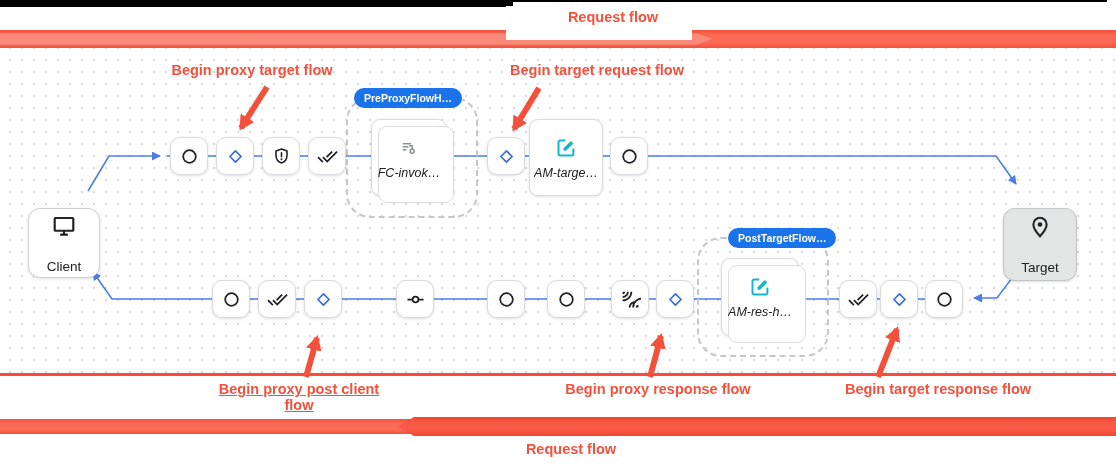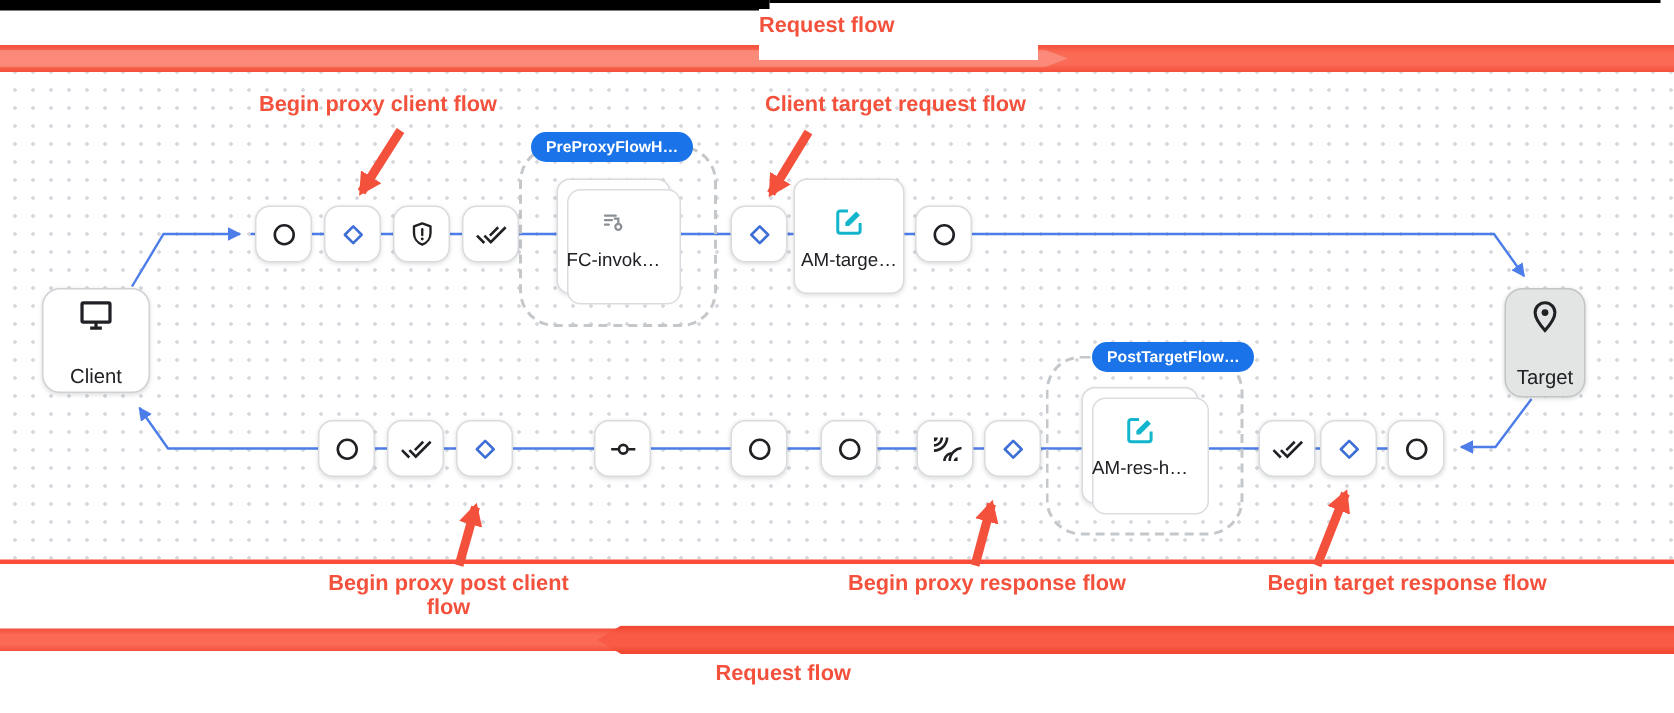--- a/index.html
+++ b/index.html
@@ -23,21 +23,21 @@
     background:linear-gradient(180deg,#f4503c 0%,#fb6a55 30%,#fb6a55 70%,#f4503c 100%);}
   #request-bar{top:30px;}
   #response-bar{top:419px;height:15px;}
   .bar-arrow-right{position:absolute;left:0;top:33px;width:712px;height:12px;
     background:rgba(255,255,255,0.22);
     clip-path:polygon(0 0,calc(100% - 16px) 0,100% 50%,calc(100% - 16px) 100%,0 100%);}
   .bar-arrow-left{position:absolute;left:398px;top:417px;width:718px;height:19px;
     background:linear-gradient(180deg,#f0452f 0%,#f95a45 30%,#f95a45 70%,#f0452f 100%);
     clip-path:polygon(16px 0,100% 0,100% 100%,16px 100%,0 50%);}
 
-  .flow-bar-label{position:absolute;color:var(--accent-red);font-weight:bold;font-size:14.5px;}
+  .flow-bar-label{position:absolute;color:var(--accent-red);font-weight:bold;font-size:14.5px;text-align:center;margin-left:14px;}
   #request-label-box{position:absolute;left:506px;top:6px;width:186px;height:34px;background:#fff;}
   #request-label{left:506px;top:9px;width:186px;}
   #response-label{left:477px;top:441px;width:160px;}
 
   
   #canvas{position:absolute;left:0;top:48px;width:1116px;height:325px;
     background-image:radial-gradient(#d8dadf 1.1px,transparent 1.3px);
     background-size:12px 12px;background-position:4px 6px;}
   #canvas-bottom-line{position:absolute;left:0;top:373px;width:1116px;height:3px;background:#fb4b3b;}
 
@@ -49,52 +49,52 @@
   
   .node{position:absolute;width:38px;height:38px;background:#fff;border:1px solid #d9dbde;
     border-radius:10px;box-shadow:0 1px 3px rgba(60,64,67,.18);display:flex;align-items:center;
     justify-content:center;z-index:3;}
   .node .ic{width:21px;height:21px;display:block;}
   .row-top{top:137px;} .row-bottom{top:280px;}
 
   
   .endpoint{position:absolute;border:1px solid #cfd1d4;border-radius:12px;background:#fff;
     box-shadow:0 1px 3px rgba(60,64,67,.18);display:flex;flex-direction:column;align-items:center;
-    justify-content:center;gap:20px;z-index:3;}
+    justify-content:center;gap:20px;z-index:3;margin-top:16px;}
   .endpoint .ic-lg{width:26px;height:26px;display:block;}
   .endpoint .ep-label{font-size:13.5px;color:var(--ink);}
   #client-node{left:28px;top:192px;width:72px;height:70px;}
-  #target-node{left:1003px;top:192px;width:54px;height:73px;background:#e3e4e4;border-color:#c2c4c6;}
+  #target-node{left:1003px;top:192px;width:74px;height:73px;background:#e3e4e4;border-color:#c2c4c6;}
 
   
   .group{position:absolute;border:2px dashed #c5c8cb;border-radius:24px;z-index:2;}
   #group-preproxy{left:346px;top:97px;width:132px;height:121px;}
   #group-posttarget{left:697px;top:237px;width:132px;height:120px;}
   .badge{position:absolute;background:var(--badge-blue);color:#fff;font-size:10.5px;font-weight:bold;
     padding:4px 10px;border-radius:11px;z-index:5;white-space:nowrap;}
   #badge-preproxy{left:354px;top:88px;}
   #badge-posttarget{left:728px;top:228px;}
 
   
   .policy{position:absolute;background:#fff;border:1px solid #d9dbde;border-radius:9px;
     box-shadow:0 1px 3px rgba(60,64,67,.15);display:flex;flex-direction:column;align-items:center;
-    justify-content:center;gap:6px;z-index:4;}
+    justify-content:center;gap:6px;z-index:4;font-style:italic;}
   .policy .ic-lg{width:24px;height:24px;display:block;}
   .policy .p-label{font-size:12.5px;color:var(--ink);max-width:92%;overflow:hidden;white-space:nowrap;}
   .policy.stacked::after{content:"";position:absolute;left:6px;top:6px;width:100%;height:100%;
     border:1px solid #dadce0;border-radius:9px;background:#fff;z-index:-1;}
   #policy-fc{left:371px;top:119px;width:76px;height:77px;}
   #policy-am-target{left:529px;top:119px;width:74px;height:77px;}
   #policy-am-response{left:721px;top:258px;width:78px;height:78px;}
 
   
   .anno{position:absolute;color:var(--accent-red);font-weight:bold;font-size:14.5px;text-align:center;z-index:6;}
   #anno-1{left:162px;top:62px;width:180px;}
   #anno-2{left:507px;top:62px;width:180px;}
-  #anno-3{left:203px;top:381px;width:192px;}
+  #anno-3{left:203px;top:381px;width:192px;text-decoration:underline;}
   #anno-4{left:562px;top:381px;width:192px;}
   #anno-5{left:842px;top:381px;width:192px;}
 </style>
 </head>
 <body>
 
 <div id="stage">
 
   <div class="black-bar"></div>
   <div class="black-line"></div>
@@ -262,22 +262,22 @@
         <path d="M0 0 L15 8 L0 16 Z" fill="#f4513d"></path>
       </marker>
     </defs>
     <path d="M267 87 L241 128" stroke="#f4513d" stroke-width="6" marker-end="url(#mr)"></path>
     <path d="M539 88 L514 129" stroke="#f4513d" stroke-width="6" marker-end="url(#mr)"></path>
     <path d="M306 377 L317 338" stroke="#f4513d" stroke-width="6" marker-end="url(#mr)"></path>
     <path d="M650 377 L661 336" stroke="#f4513d" stroke-width="6" marker-end="url(#mr)"></path>
     <path d="M878 377 L897 329" stroke="#f4513d" stroke-width="6" marker-end="url(#mr)"></path>
   </svg>
 
-  <div class="anno" id="anno-1">Begin proxy client flow</div>
-  <div class="anno" id="anno-2">Client target request flow</div>
+  <div class="anno" id="anno-1">Begin proxy target flow</div>
+  <div class="anno" id="anno-2">Begin target request flow</div>
   <div class="anno" id="anno-3">Begin proxy post client flow</div>
   <div class="anno" id="anno-4">Begin proxy response flow</div>
   <div class="anno" id="anno-5">Begin target response flow</div>
 
   <div class="flow-bar" id="response-bar"></div>
   <div class="bar-arrow-left"></div>
   <div class="flow-bar-label" id="response-label">Request flow</div>
 
 </div>
 

